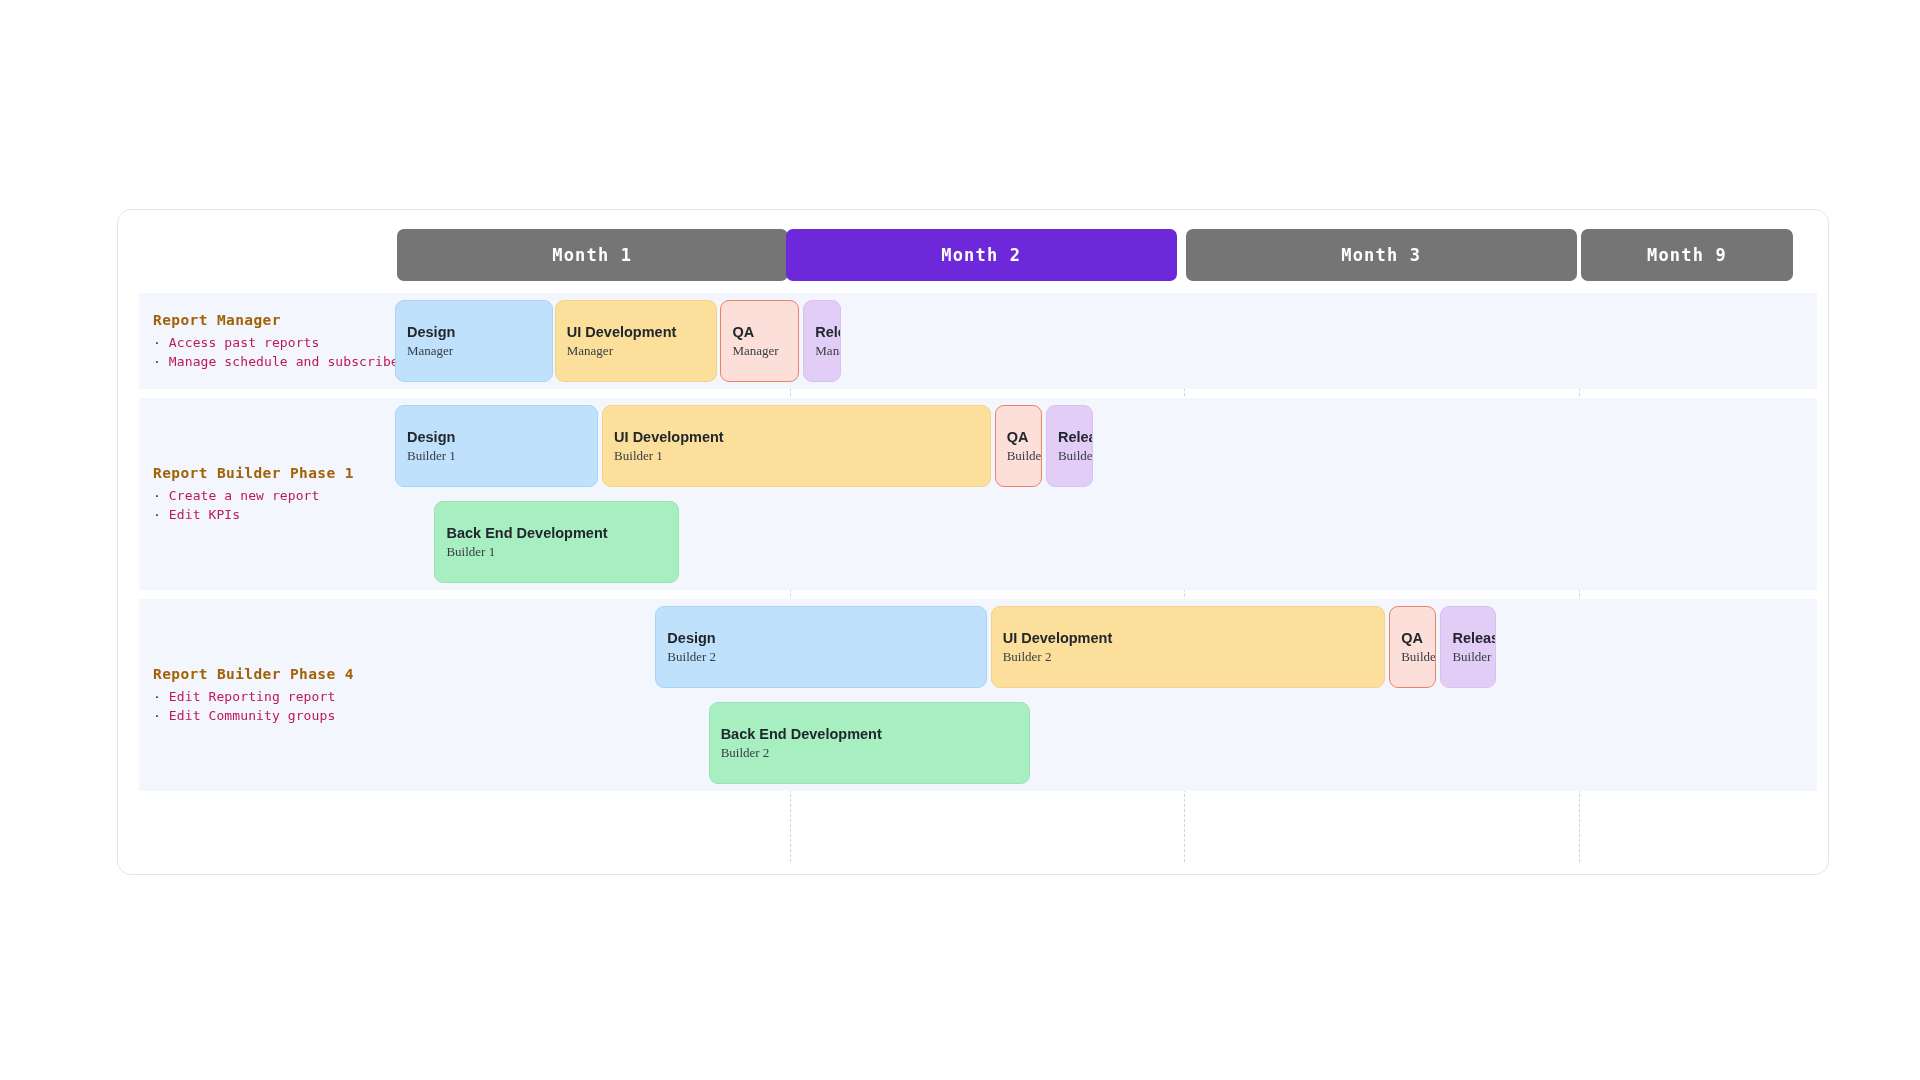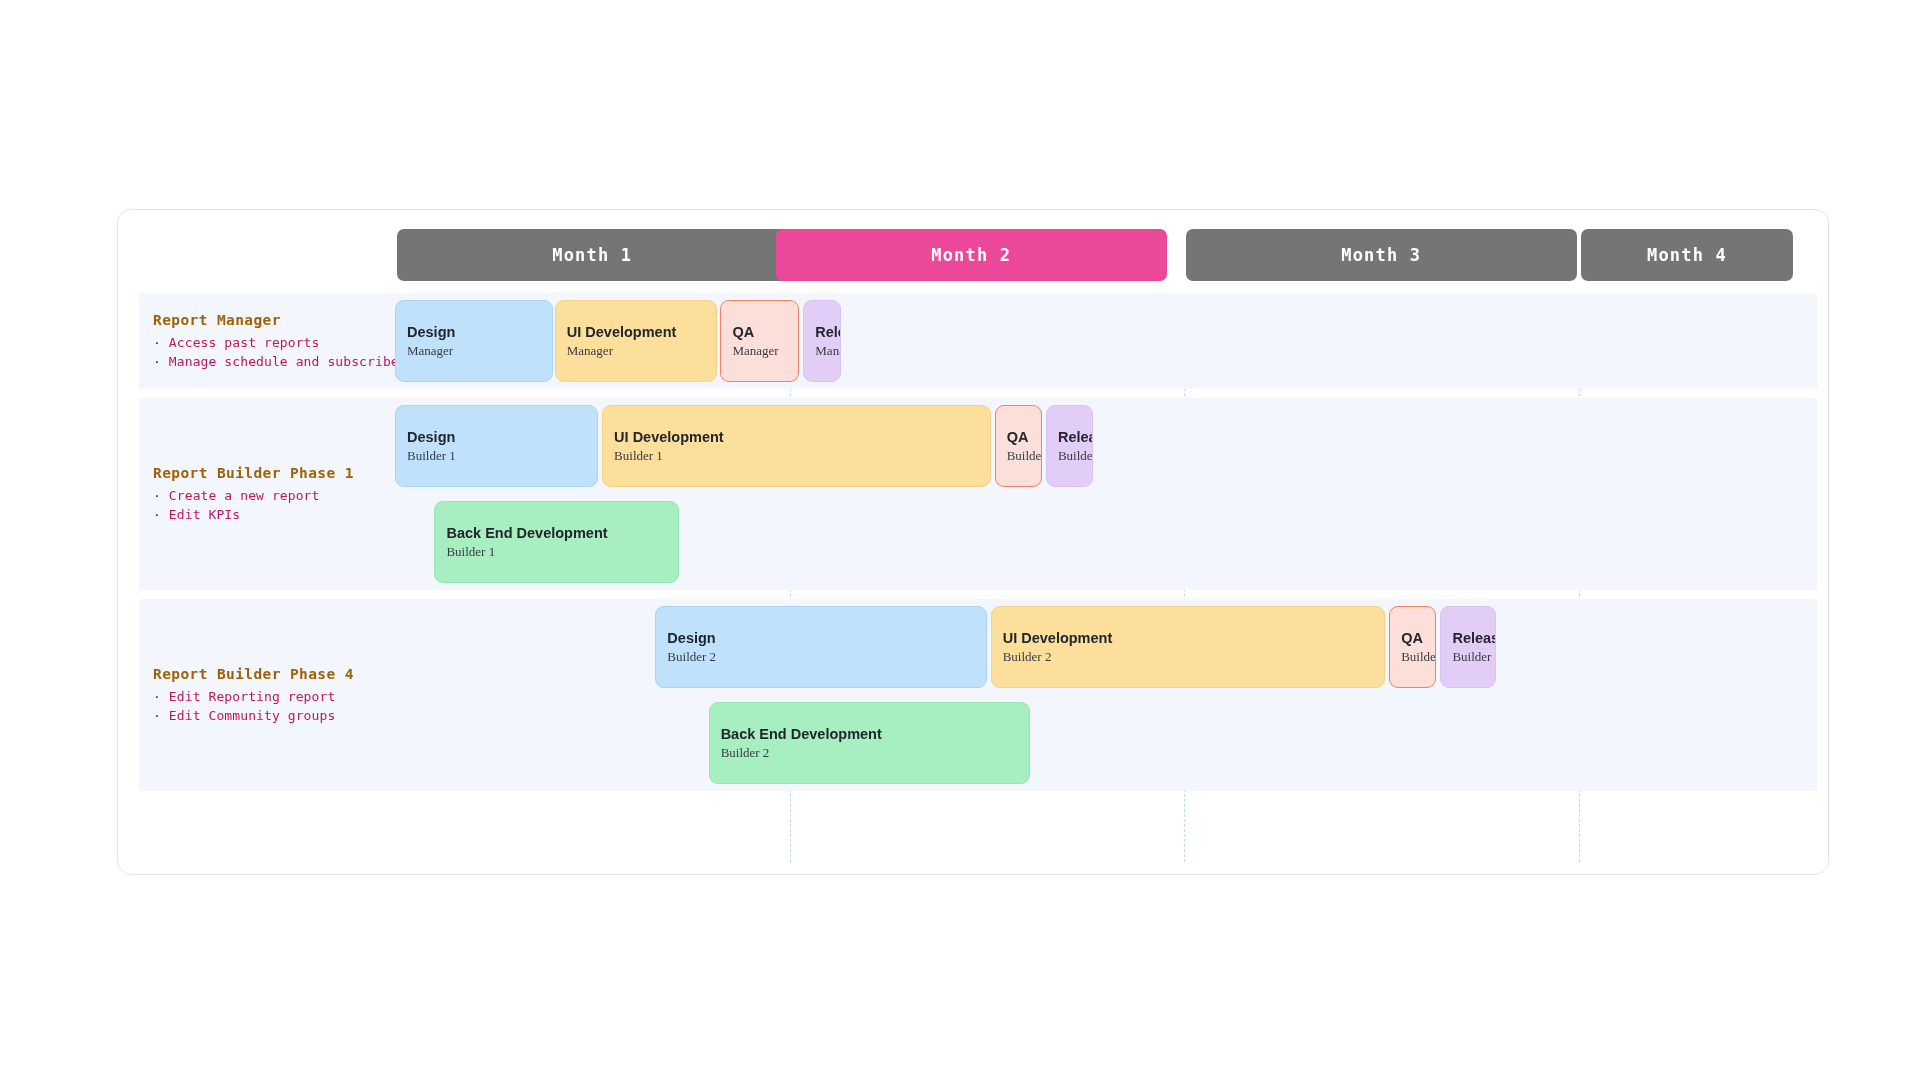--- a/index.html
+++ b/index.html
@@ -160,23 +160,23 @@
 </style>
 </head>
 <body>
 
 <div id="stage">
   <div class="card">
     <div class="chart">
 
       <div class="months" id="months">
           <div class="month-cell" style="left: 2px; width: 390.5px; background: rgb(117, 117, 117);">Month 1</div>
-          <div class="month-cell" style="left: 381px; width: 390.5px; background: #ec4899;">Month 2</div>
+          <div class="month-cell" style="left: 391px; width: 390.5px; background: #6d28d9;">Month 2</div>
           <div class="month-cell" style="left: 791px; width: 390.5px; background: rgb(117, 117, 117);">Month 3</div>
-          <div class="month-cell" style="left: 1185.5px; width: 212.975px; background: rgb(117, 117, 117);">Month 4</div>
+          <div class="month-cell" style="left: 1185.5px; width: 212.975px; background: rgb(117, 117, 117);">Month 9</div>
         </div>
       <div id="gridlines">
           <div class="gridline" style="left: 671.5px; border-left-color: rgb(191, 216, 239);"></div>
           <div class="gridline" style="left: 1066px; border-left-color: rgb(191, 216, 239);"></div>
           <div class="gridline" style="left: 1460.5px; border-left-color: rgb(191, 216, 239);"></div>
         </div>
       <div id="rows">
           <div class="row" style="top: 83px; height: 96px; background: rgb(243, 246, 253);">
             <div class="row-label">
               <div class="row-title">Report Manager</div>

